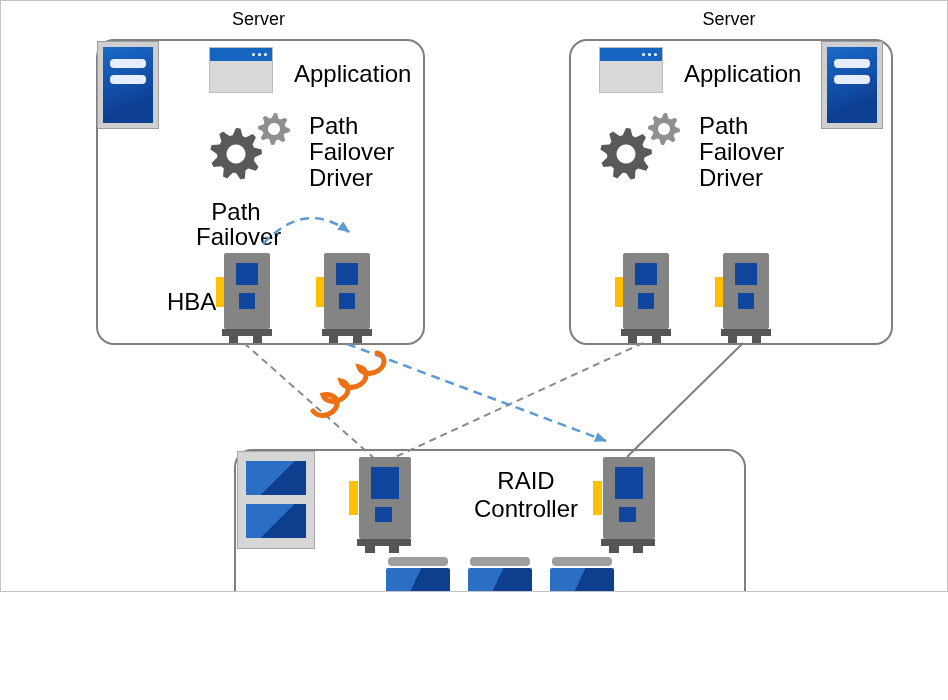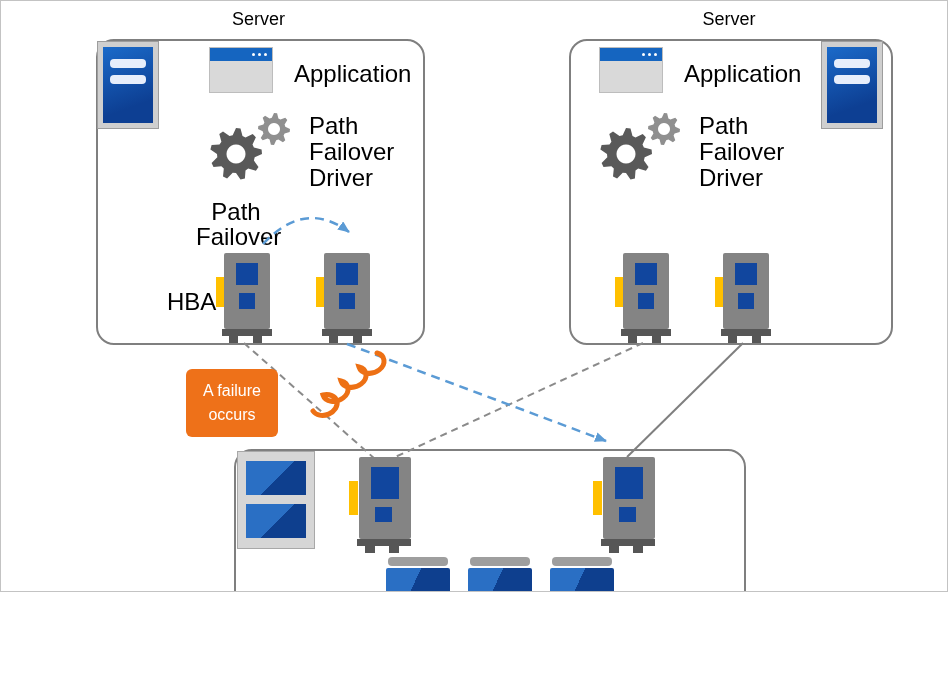--- a/index.html
+++ b/index.html
@@ -168,36 +168,36 @@
       </marker>
     </defs>
     <path class="dash-gray" d="M243 342 L374 458"></path>
     <path class="dash-gray" d="M642 342 L392 457"></path>
     <path class="solid-gray" d="M742 342 L626 456"></path>
     <path class="dash-blue" d="M346 343 L605 440" marker-end="url(#arrowBlue)"></path>
     <path class="dash-blue" d="M262 243 Q 304 198 348 231" marker-end="url(#arrowBlue)"></path>
     <path class="coil" d="M376 352 a13 10 -20 1 1 -18 14 a13 10 -20 1 1 -18 14 a13 10 -20 1 1 -18 14 a13 10 -20 1 1 -10 16"></path>
   </svg>
 
-  <div class="abs badge" style="left:185px;top:368px;width:92px;height:68px;">A failure occurs</div>
 
   <div class="abs enclosure" style="left:236px;top:450px;">
     <div class="enc-slot s1"></div>
     <div class="enc-slot s2"></div>
   </div>
 
   <div class="abs raid" style="left:348px;top:456px;">
     <div class="card-yellow"></div>
     <div class="card-body"></div>
     <div class="chip big"></div>
     <div class="chip small"></div>
     <div class="card-base"></div>
     <div class="card-foot f1"></div>
     <div class="card-foot f2"></div>
   </div>
+  <div class="abs label" style="left:450px;top:466px;width:150px;text-align:center;line-height:28px;">RAID Controller</div>
   <div class="abs raid" style="left:592px;top:456px;">
     <div class="card-yellow"></div>
     <div class="card-body"></div>
     <div class="chip big"></div>
     <div class="chip small"></div>
     <div class="card-base"></div>
     <div class="card-foot f1"></div>
     <div class="card-foot f2"></div>
   </div>
 

